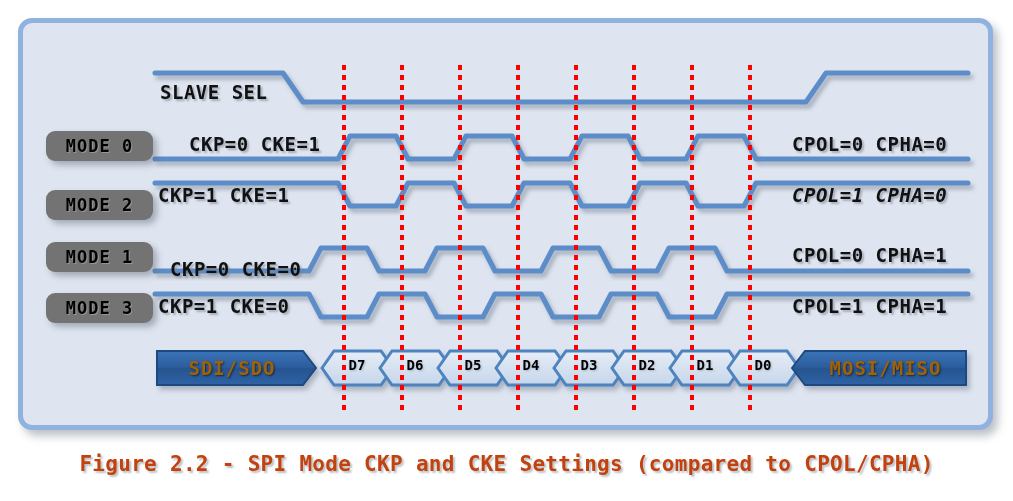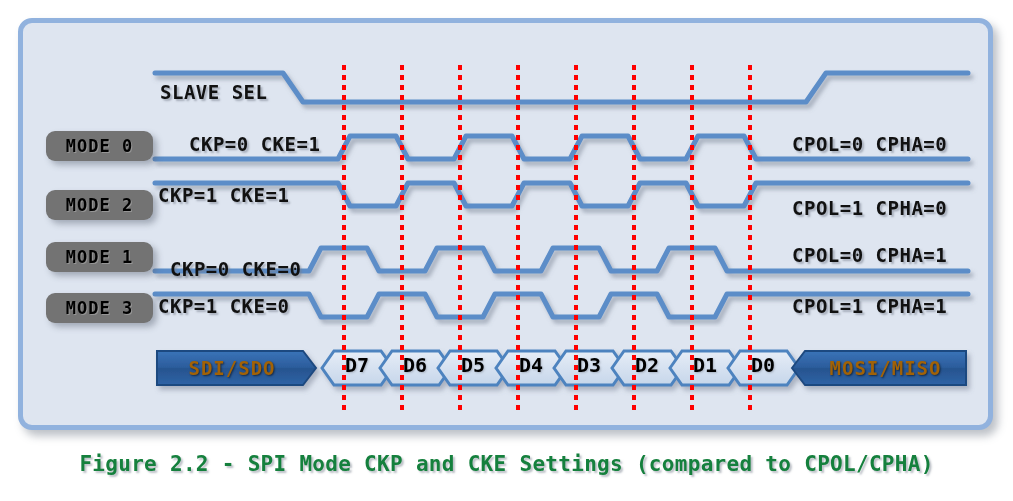--- a/index.html
+++ b/index.html
@@ -98,39 +98,39 @@
     text-shadow: 1px 1px 2px rgba(0,0,0,0.55);
     display: flex;
     align-items: center;
     justify-content: center;
     height: 34px;
   }
 
   .cell-text {
     position: absolute;
     color: #000000;
-    font-size: 20px;
+    font-size: 14px;
     font-weight: bold;
     white-space: nowrap;
     display: flex;
     align-items: center;
     justify-content: center;
     height: 28px;
     width: 52px;
     text-shadow: 1px 1px 2px rgba(130,138,152,0.5);
   }
 
   
   #caption {
     position: absolute;
     left: 0;
     top: 452px;
     width: 1013px;
     text-align: center;
-    color: #15803d;
+    color: #c2410c;
     font-size: 21px;
     font-weight: bold;
     letter-spacing: 0.3px;
     text-shadow: 2px 2px 2px rgba(120,128,142,0.5);
   }
 </style>
 </head>
 <body>
 
 <div id="root">
@@ -231,21 +231,21 @@
   <div class="mode-badge" style="left:46px; top:174px;margin-top:16px;">MODE 2</div>
   <div class="mode-badge" style="left:46px; top:242px;">MODE 1</div>
   <div class="mode-badge" style="left:46px; top:293px;">MODE 3</div>
 
   <div class="sig-label left-label" style="top:133px;margin-left:31px;">CKP=0 CKE=1</div>
   <div class="sig-label left-label" style="top:184px;">CKP=1 CKE=1</div>
   <div class="sig-label left-label" style="top:258px;margin-left:12px;">CKP=0 CKE=0</div>
   <div class="sig-label left-label" style="top:295px;">CKP=1 CKE=0</div>
 
   <div class="sig-label right-label" style="top:133px;">CPOL=0 CPHA=0</div>
-  <div class="sig-label right-label" style="top:197px;">CPOL=1 CPHA=0</div>
+  <div class="sig-label right-label" style="top:184px;font-style:italic;">CPOL=1 CPHA=0</div>
   <div class="sig-label right-label" style="top:244px;">CPOL=0 CPHA=1</div>
   <div class="sig-label right-label" style="top:295px;">CPOL=1 CPHA=1</div>
 
   <div class="bus-text" style="left:157px; top:351px; width:150px;">SDI/SDO</div>
 
   <div class="cell-text" style="left:331px; top:351px;">D7</div>
   <div class="cell-text" style="left:389px; top:351px;">D6</div>
   <div class="cell-text" style="left:447px; top:351px;">D5</div>
   <div class="cell-text" style="left:505px; top:351px;">D4</div>
   <div class="cell-text" style="left:563px; top:351px;">D3</div>

